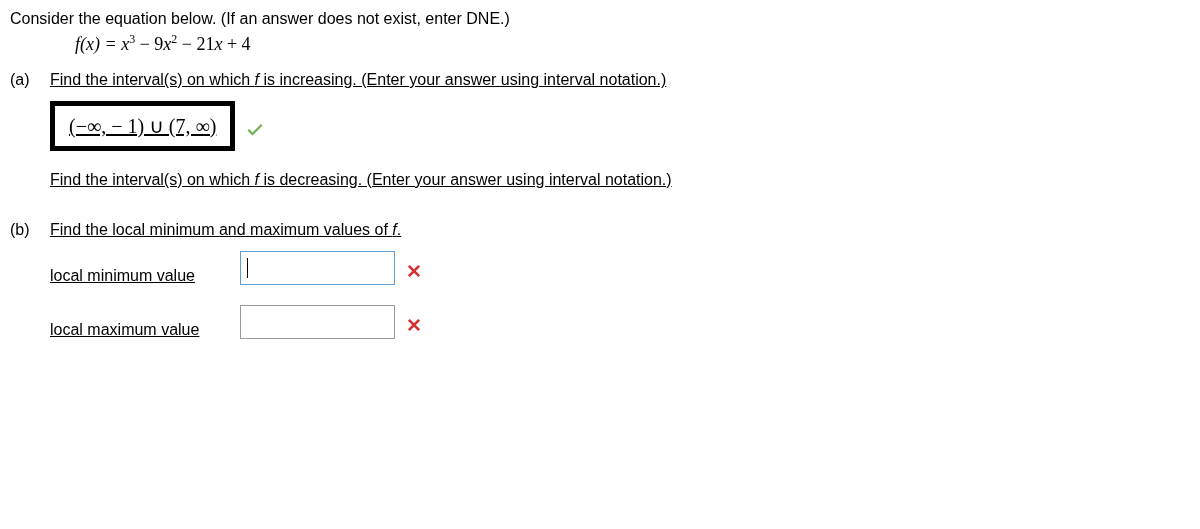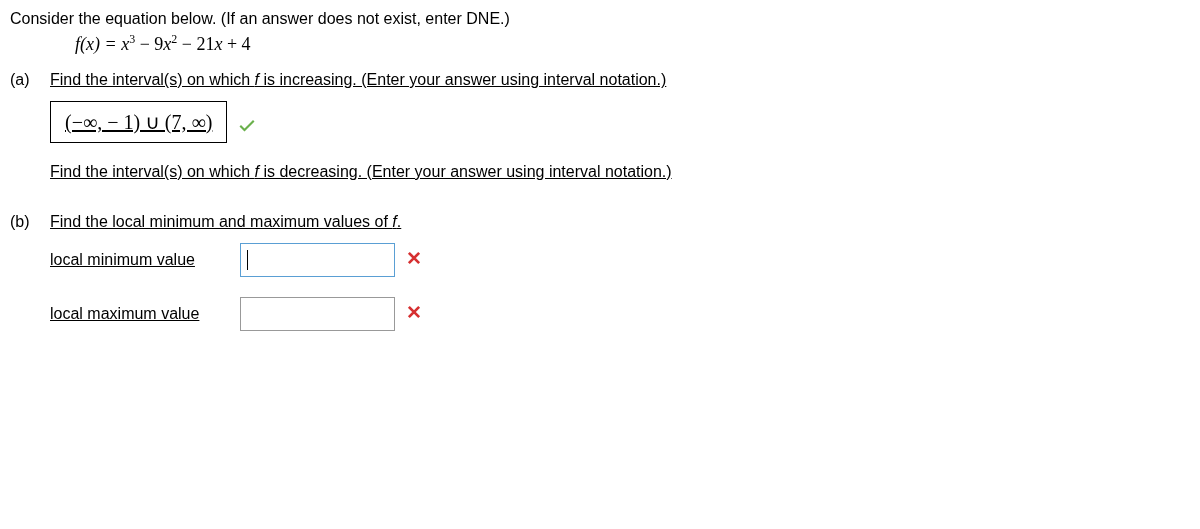--- a/index.html
+++ b/index.html
@@ -28,21 +28,21 @@
       flex-shrink: 0;
     }
     .part-content { flex: 1; text-decoration: underline; }
     .question { margin-bottom: 12px; }
     .answer-row {
       display: flex;
       align-items: center;
       margin-bottom: 20px;
     }
     .answer-box {
-      border: 1px solid #000000;
+      border: 5px solid #000000;
       padding: 8px 14px;
       font-family: 'Times New Roman', serif;
       font-size: 20px;
       display: inline-block;
       min-height: 40px;
     }
     .check-icon {
       margin-left: 10px;
       color: #6ab04c;
       font-size: 22px;
@@ -52,21 +52,21 @@
     }
     .check-icon svg { width: 20px; height: 20px; }
     .cross-icon {
       margin-left: 10px;
       font-size: 20px;
       font-weight: bold;
     }
     .cross-icon svg { width: 18px; height: 18px; }
     .value-row {
       display: flex;
-      align-items: center;
+      align-items: flex-end;
       margin-bottom: 20px;
     }
     .value-label {
       width: 190px;
       flex-shrink: 0;
     }
     .input-box {
       border: 1px solid #999;
       width: 155px;
       height: 34px;

